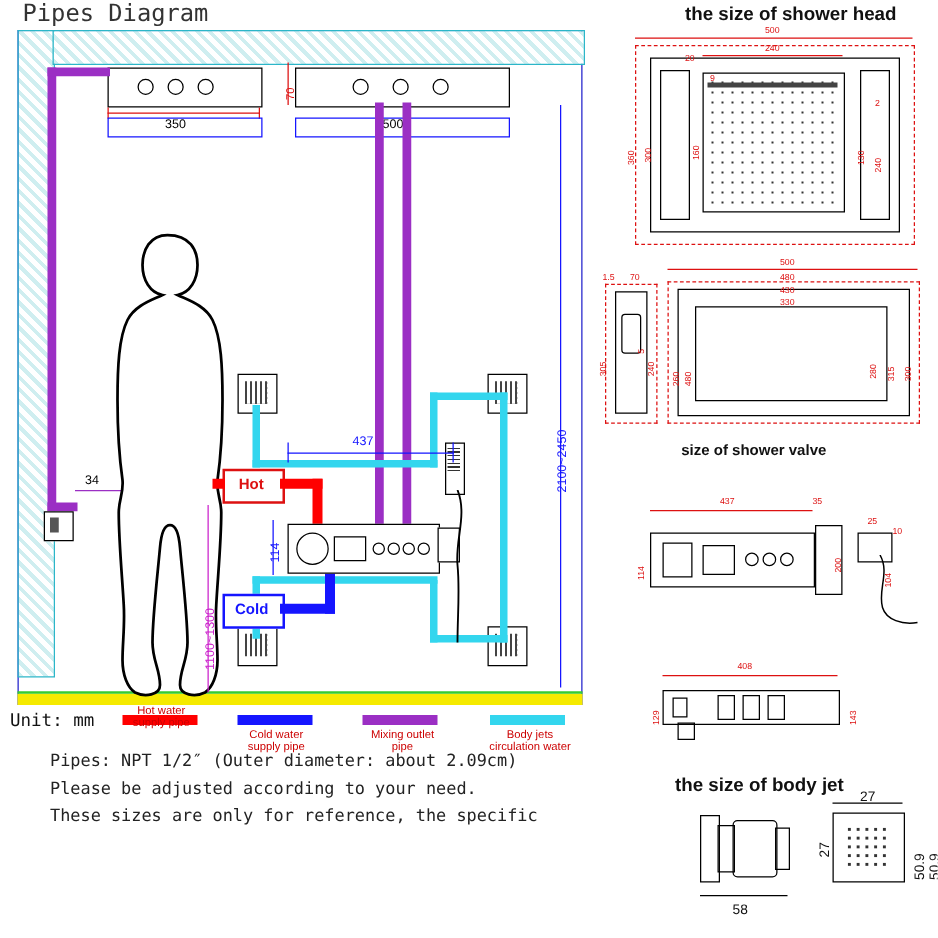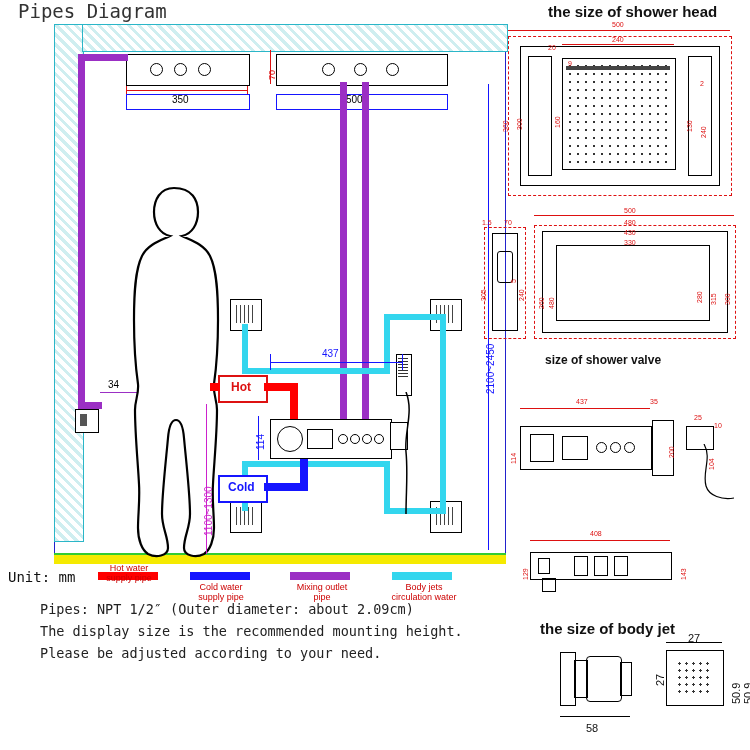--- a/index.html
+++ b/index.html
@@ -7,21 +7,21 @@
   .abs{position:absolute;}
   .lbl{position:absolute;white-space:nowrap;line-height:1;}
 
   
   #title-pipes{left:18px;top:2px;font-size:19px;color:#333;font-family:"DejaVu Sans Mono",monospace;}
   #title-head{left:508px;top:4px;font-size:15px;color:#111;font-family:"Liberation Sans",sans-serif;font-weight:600;margin-left:40px;}
   #title-valve{left:545px;top:354px;font-size:12px;color:#111;font-family:"Liberation Sans",sans-serif;font-weight:600;}
   #title-jet{left:540px;top:621px;font-size:15px;color:#111;font-family:"Liberation Sans",sans-serif;font-weight:600;}
 
   
-  #left-panel{left:14px;top:24px;width:452px;height:540px;margin-left:40px;}
+  #left-panel{left:14px;top:24px;width:452px;height:540px;}
   .wallhatch{position:absolute;left:0;top:0;width:28px;height:516px;
      background:repeating-linear-gradient(45deg,#cfeef0 0 3px,#ffffff 3px 7px);border:1px solid #2bb6c8;}
   .ceilhatch{position:absolute;left:28px;top:0;width:424px;height:26px;
      background:repeating-linear-gradient(45deg,#cfeef0 0 3px,#ffffff 3px 7px);border:1px solid #2bb6c8;}
   .frame-border{position:absolute;left:0;top:0;width:452px;height:540px;border:1px solid #2222cc;box-sizing:border-box;}
   .floor{position:absolute;left:0;bottom:0;width:452px;height:9px;background:#f5ea00;}
   .floorline{position:absolute;left:0;bottom:9px;width:452px;height:2px;background:#33cc33;}
 
   
   .ln{position:absolute;}
@@ -173,22 +173,22 @@
 <div class="abs" style="left:290px;top:572px;width:60px;height:8px;background:#9b2fc4;"></div>
 <div class="legend-txt" style="left:280px;top:582px;width:84px;white-space:pre;">Mixing outlet
 pipe</div>
 
 <div class="abs" style="left:392px;top:572px;width:60px;height:8px;background:#33d6ee;"></div>
 <div class="legend-txt" style="left:374px;top:582px;width:100px;white-space:pre;">Body jets
 circulation water</div>
 
 <div id="notes">
   <div>Pipes: NPT 1/2″ (Outer diameter: about 2.09cm)</div>
-  <div>The display size is the recommended mounting height.</div>
   <div>Please be adjusted according to your need.</div>
+  <div>These sizes are only for reference, the specific</div>
 </div>
 
 <div class="abs" style="left:490px;top:22px;width:256px;height:180px;">
 
   <div class="abs" style="left:18px;top:14px;width:222px;height:158px;border:1px dashed #d11;"></div>
 
   <div class="abs" style="left:30px;top:24px;width:198px;height:138px;border:1.2px solid #000;"></div>
 
   <div class="abs" style="left:38px;top:34px;width:22px;height:118px;border:1px solid #000;"></div>
   <div class="abs" style="left:198px;top:34px;width:22px;height:118px;border:1px solid #000;"></div>

